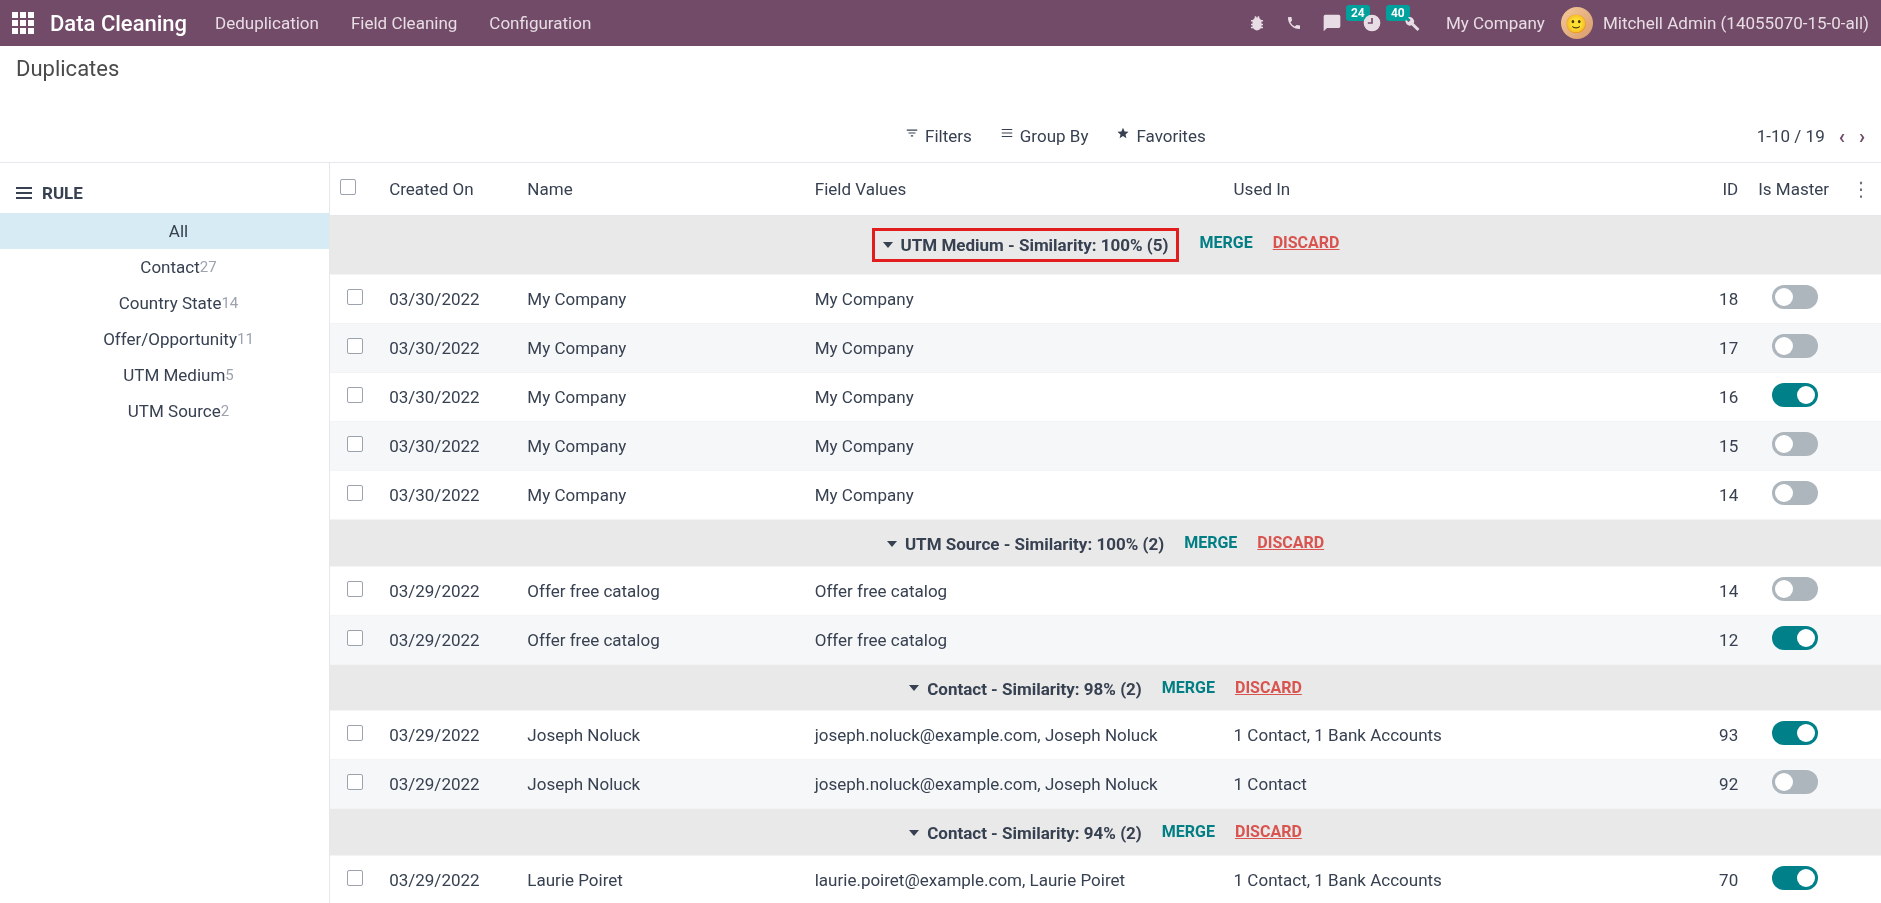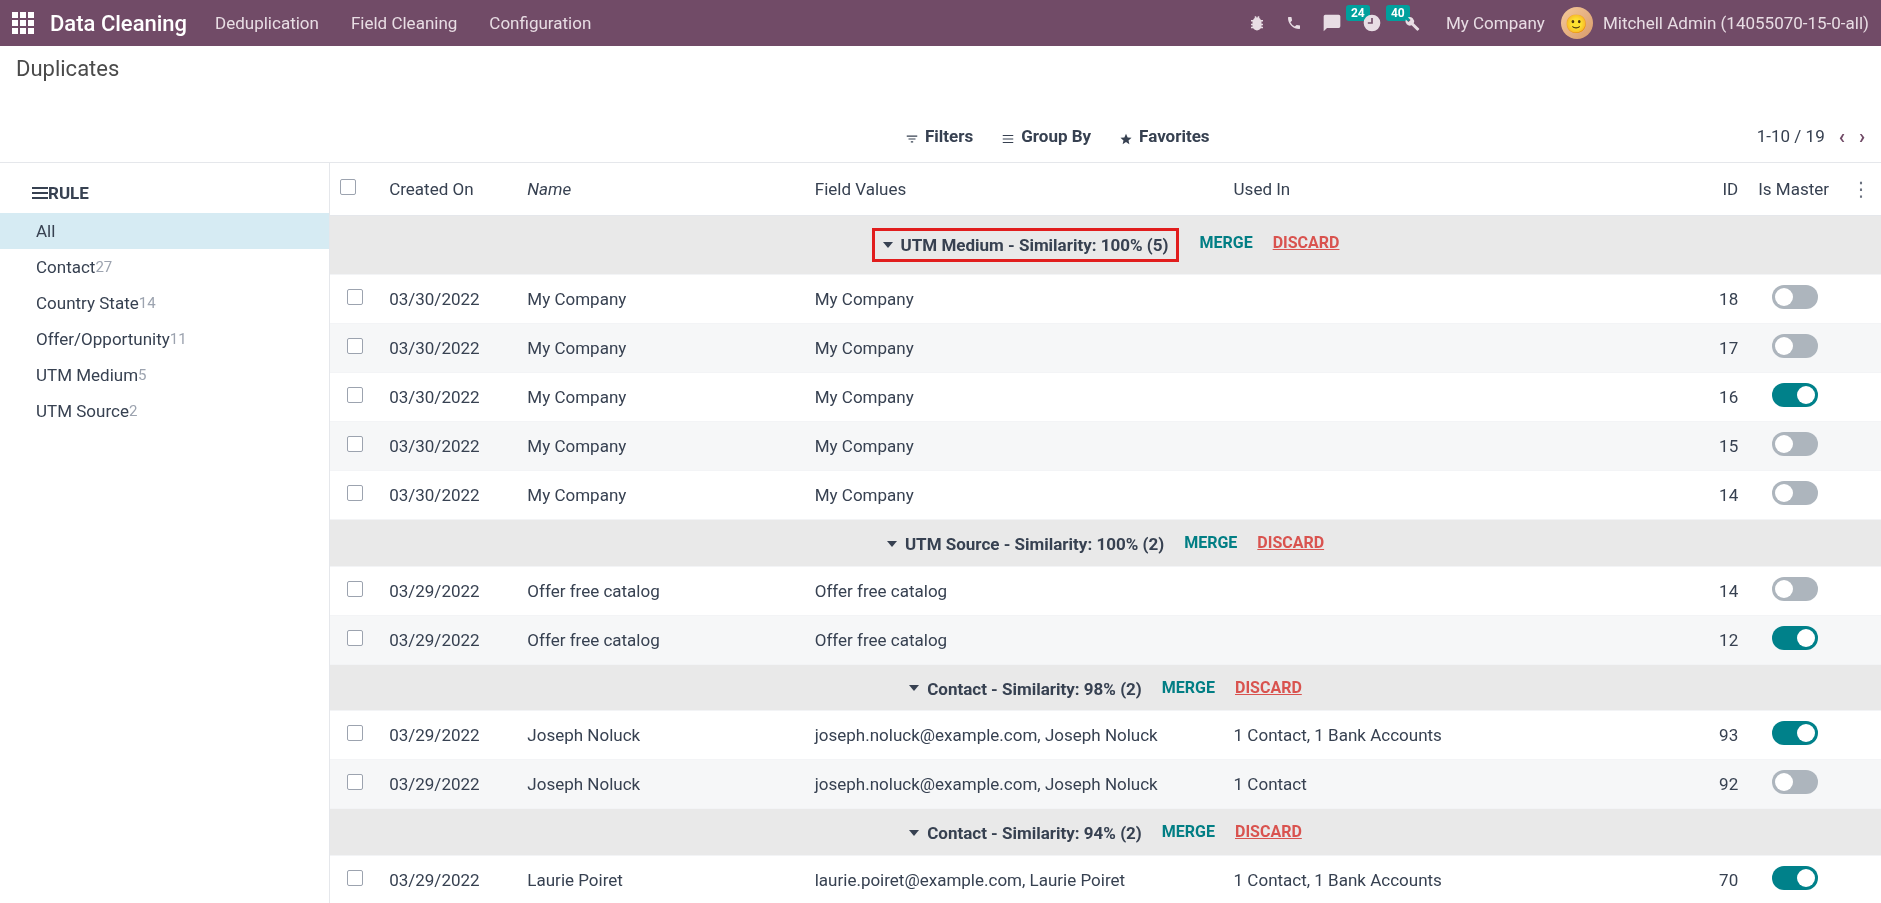--- a/index.html
+++ b/index.html
@@ -22,45 +22,45 @@
 
 .controlbar { padding: 10px 16px 0 16px; }
 .controlbar-row1 { display: flex; align-items: flex-start; height: 54px; }
 .page-title { font-size: 22px; color: #4a4a4a; }
 .search-wrap { margin-left: auto; width: 960px; display: flex; align-items: center; border-bottom: 1px solid #9ca3af; padding-bottom: 2px; }
 .search-input { flex: 1; border: none; outline: none; font-size: 17px; color: #6b7280; background: transparent; }
 .search-input::placeholder { color: #9ca3af; }
 .search-btn svg { fill: #374151; }
 .controlbar-row2 { display: flex; align-items: center; height: 52px; }
 .controlbar-row2 .filters-group { margin-left: auto; width: 960px; display: flex; align-items: center; gap: 28px; font-size: 17px; color: #374151; }
-.filter-item { display: flex; align-items: flex-end; gap: 6px; cursor: pointer; font-weight: bold; }
+.filter-item { display: flex; align-items: flex-start; gap: 6px; cursor: pointer; }
 .filter-item svg { fill: #374151; }
 .pager { margin-left: auto; display: flex; align-items: center; gap: 14px; }
 .pager-text { font-size: 17px; color: #374151; }
 .pager-arrow { cursor: pointer; color: #714B67; font-size: 20px; font-weight: 700; }
 
 
 .body { display: flex; border-top: 1px solid #e5e7eb; height: calc(100% - 46px - 116px); }
 .sidebar { width: 330px; border-right: 1px solid #e5e7eb; padding-top: 10px; }
-.sidebar-header { display: flex; align-items: center; padding: 10px 32px; font-size: 17px; font-weight: 700; color: #374151; }
+.sidebar-header { display: flex; align-items: center; gap: 10px; padding: 10px 16px; font-size: 17px; font-weight: 700; color: #374151; }
 .hamburger { width:16px; display:flex; flex-direction:column; gap:3px; }
 .hamburger span { height:2px; background:#374151; }
-.sidebar-item { display: flex; justify-content: flex-start; align-items: center; padding: 8px 8px 8px 36px; font-size: 17px; cursor: pointer; }
+.sidebar-item { display: flex; justify-content: center; align-items: center; padding: 8px 8px 8px 36px; font-size: 17px; cursor: pointer; }
 .sidebar-item.active { background: #d6ebf3; }
 .sidebar-count { color: #9ca3af; font-size: 15px; }
 
 
 .table-area { flex: 1; overflow: auto; }
 .table { width: 100%; border-collapse: collapse; }
 .table th { text-align: left; font-weight: 400; color: #374151; font-size: 17px; padding: 14px 10px; border-bottom: 1px solid #e5e7eb; background: #fff; }
 .table th.right, .table td.right { text-align: right; }
 .table td { padding: 10px 10px; font-size: 17px; color: #374151; border-bottom: 1px solid #f3f4f6; vertical-align: middle; }
 .col-check { width: 50px; text-align: center; }
 .col-created { width: 140px; }
-.col-name { width: 300px; font-style: italic; }
+.col-name { width: 300px; }
 .col-field { width: 430px; }
 .col-used { width: 490px; }
 .col-id { width: 60px; text-align: right; }
 .col-master { width: 94px; text-align: center; }
 .col-kebab { width: 30px; text-align: center; }
 .checkbox { width: 16px; height: 16px; border: 1.5px solid #9ca3af; border-radius: 2px; display: inline-block; background: #fff; cursor: pointer; }
 .group-row td { background: #e9e9e9; font-weight: 700; padding-top: 12px; padding-bottom: 12px; text-align: center; }
 .group-caret { display:inline-block; width:0; height:0; border-left:5px solid transparent; border-right:5px solid transparent; border-top:6px solid #374151; margin-right:8px; vertical-align:middle; }
 .group-label { vertical-align: middle; }
 .merge-btn { color: #017e84; font-weight: 700; margin-left: 20px; cursor: pointer; font-size: 16px; }

